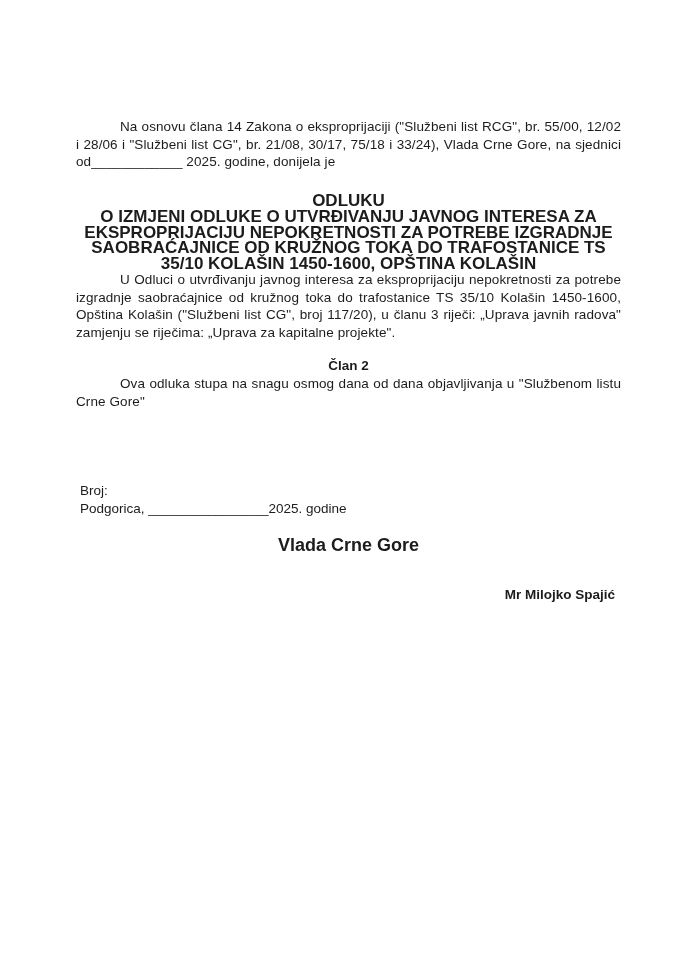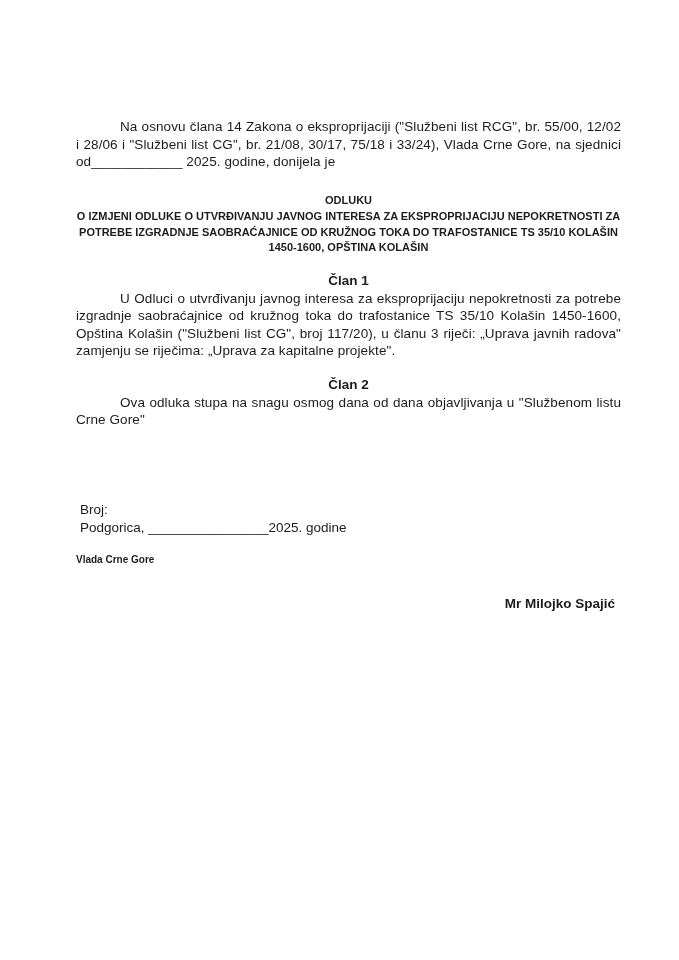--- a/index.html
+++ b/index.html
@@ -26,42 +26,43 @@
     font-size: 13.5px;
     line-height: 17.5px;
     text-align: justify;
     letter-spacing: 0.1px;
   }
   .para.indent { text-indent: 44px; }
   .title-block {
     margin-top: 22px;
     text-align: center;
     font-weight: bold;
-    font-size: 11px;
+    font-size: 17px;
     line-height: 15.5px;
   }
   .title-block .title-word { margin-bottom: 1px; }
   .article-heading {
     margin-top: 17px;
     margin-bottom: 1px;
     text-align: center;
     font-weight: bold;
     font-size: 13.5px;
     line-height: 16px;
   }
   .meta-block {
     margin-top: 72px;
     margin-left: 4px;
     font-size: 13.5px;
     line-height: 18px;
   }
   .issuer {
     margin-top: 17px;
+    text-align: center;
     font-weight: bold;
-    font-size: 10px;
+    font-size: 18px;
   }
   .signature {
     margin-top: 30px;
     text-align: right;
     font-weight: bold;
     font-size: 13.5px;
     line-height: 17.5px;
     padding-right: 6px;
   }
 </style>
@@ -70,21 +71,20 @@
 
 <div class="page">
 
   <p class="para indent">Na osnovu člana 14 Zakona o eksproprijaciji ("Službeni list RCG", br. 55/00, 12/02 i 28/06 i "Službeni list CG", br. 21/08, 30/17, 75/18 i 33/24), Vlada Crne Gore, na sjednici od____________ 2025. godine, donijela je</p>
 
   <div class="title-block">
     <div class="title-word">ODLUKU</div>
     <div>O IZMJENI ODLUKE O UTVRĐIVANJU JAVNOG INTERESA ZA EKSPROPRIJACIJU NEPOKRETNOSTI ZA POTREBE IZGRADNJE SAOBRAĆAJNICE OD KRUŽNOG TOKA DO TRAFOSTANICE TS 35/10 KOLAŠIN 1450-1600, OPŠTINA KOLAŠIN</div>
   </div>
 
-  <div class="article-heading">Član 1</div>
 
   <p class="para indent">U Odluci o utvrđivanju javnog interesa za eksproprijaciju nepokretnosti za potrebe izgradnje saobraćajnice od kružnog toka do trafostanice TS 35/10 Kolašin 1450-1600, Opština Kolašin ("Službeni list CG", broj 117/20), u članu 3 riječi: „Uprava javnih radova" zamjenju se riječima: „Uprava za kapitalne projekte".</p>
 
   <div class="article-heading">Član 2</div>
 
   <p class="para indent">Ova odluka stupa na snagu osmog dana od dana objavljivanja u  "Službenom listu Crne Gore"</p>
 
   <div class="meta-block">
     <div>Broj:</div>
     <div>Podgorica, ________________2025. godine</div>

